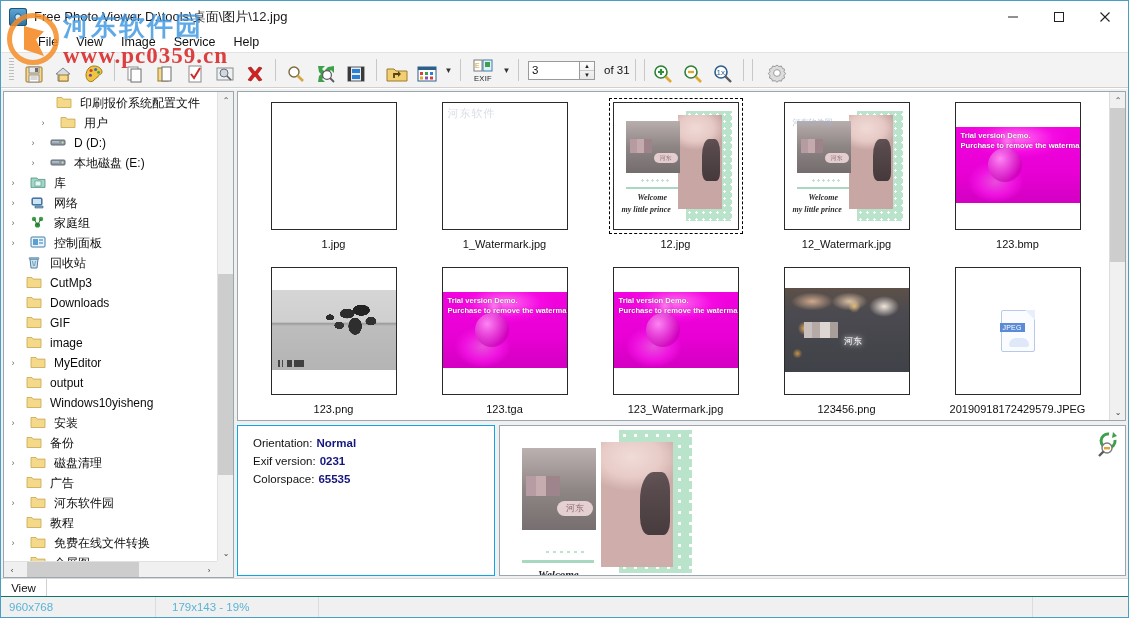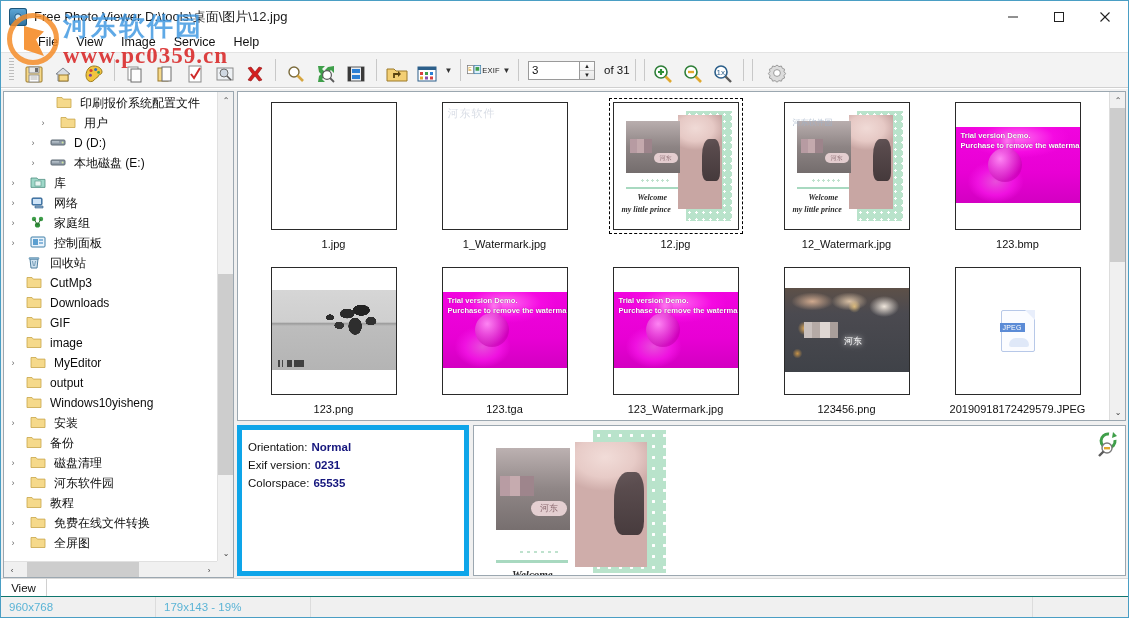--- a/index.html
+++ b/index.html
@@ -90,21 +90,21 @@
   }
   .tb-sep {
     width:1px; height:22px; background:#c8c8c8; margin:0 5px; flex:none;
   }
   .tb-dbl-sep { width:1px;height:22px;background:#c8c8c8;margin:0 3px;flex:none; }
   .tb-arrow {
     width:13px;height:28px;display:flex;align-items:center;justify-content:center;
     font-size:8px;color:#333;flex:none;
   }
   .exif-btn {
-    display:flex;flex-direction:row;align-items:center;justify-content:center;
+    display:flex;flex-direction:column;align-items:center;justify-content:center;
     width:34px;height:32px;flex:none;
   }
   .exif-label { font-size:7.5px; letter-spacing:.3px; color:#222; line-height:7px; margin-top:1px;}
   .page-box {
     display:flex;align-items:center;margin-left:4px;flex:none;
   }
   .page-input {
     width:52px;height:19px;
     border:1px solid #9a9a9a;
     background:#fff; font-size:11.5px;
@@ -386,23 +386,23 @@
   .tp-scroll{
     width:16px;flex:none;background:#f0f0f0;border-left:1px solid #ddd;
     display:flex;flex-direction:column;
   }
 
   
   .lower {
     flex:1; display:flex; margin-top:4px; min-height:0; padding-bottom:2px;
   }
   .exif-pane {
-    width:232px;flex:none;
-    border:5px solid #0ea5e9;background:#fff;
-    padding:8px 0 0 6px;
+    width:258px;flex:none;
+    border:1px solid #0ea5e9;background:#fff;
+    padding:8px 0 0 15px;
   }
   .exif-row{
     font-size:11.5px;color:#111;line-height:18px;white-space:nowrap;
   }
   .exif-val{font-weight:bold;color:#15167d;margin-left:4px;}
   .preview-pane{
     flex:1;margin-left:4px;border:1px solid #9ba7b0;background:#fff;
     position:relative;overflow:hidden;min-width:0;
   }
   .preview-img{
@@ -462,21 +462,21 @@
   }
   .statusbar{
     position:absolute;left:0;right:0;bottom:0;height:21px;
     background:#f0f0f0;border-top:1px solid #0f766e;
     display:flex;align-items:center;
   }
   .st-cell{
     font-size:11.5px;color:#5bb4d6;padding-left:8px;height:21px;display:flex;align-items:center;
   }
   .st-1{width:155px;border-right:1px solid #dcdcdc;}
-  .st-2{width:155px;border-right:1px solid #dcdcdc;}
+  .st-2{width:155px;border-right:1px solid #dcdcdc;margin-left:8px;}
   .st-3{flex:1;border-right:1px solid #dcdcdc;}
   .st-4{width:95px;}
 
   
   .wm-logo{
     position:absolute;left:6px;top:6px;width:300px;height:66px;
     pointer-events:none;z-index:5;
   }
   .wm-ring{
     position:absolute;left:0;top:6px;width:52px;height:52px;border-radius:50%;
@@ -919,20 +919,30 @@
             <div class="chev">›</div>
             <div class="dots"></div>
             <div class="ic">
               <svg width="16" height="14" viewBox="0 0 16 14">
                 <path d="M1 2.5h5l1.3 1.6H15v8.4H1z" fill="#f5d98b" stroke="#c8a64a" stroke-width=".8"></path>
               </svg>
             </div>
             <div class="tl">磁盘清理</div>
           </div>
           <div class="tree-row">
+            <div class="dots"></div>
+            <div class="dots"></div>
+            <div class="ic">
+              <svg width="16" height="14" viewBox="0 0 16 14">
+                <path d="M1 2.5h5l1.3 1.6H15v8.4H1z" fill="#f5d98b" stroke="#c8a64a" stroke-width=".8"></path>
+              </svg>
+            </div>
+            <div class="tl">广告</div>
+          </div>
+          <div class="tree-row">
             <div class="chev">›</div>
             <div class="dots"></div>
             <div class="ic">
               <svg width="16" height="14" viewBox="0 0 16 14">
                 <path d="M1 2.5h5l1.3 1.6H15v8.4H1z" fill="#f5d98b" stroke="#c8a64a" stroke-width=".8"></path>
               </svg>
             </div>
             <div class="tl">河东软件园</div>
           </div>
           <div class="tree-row">

